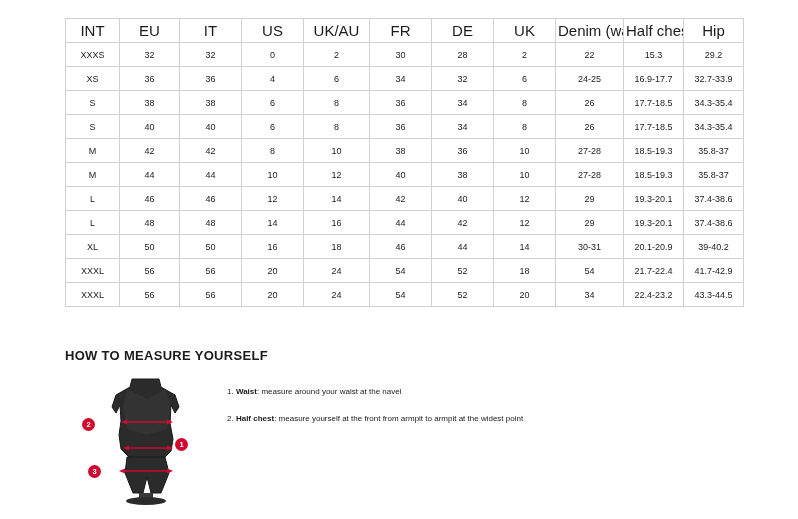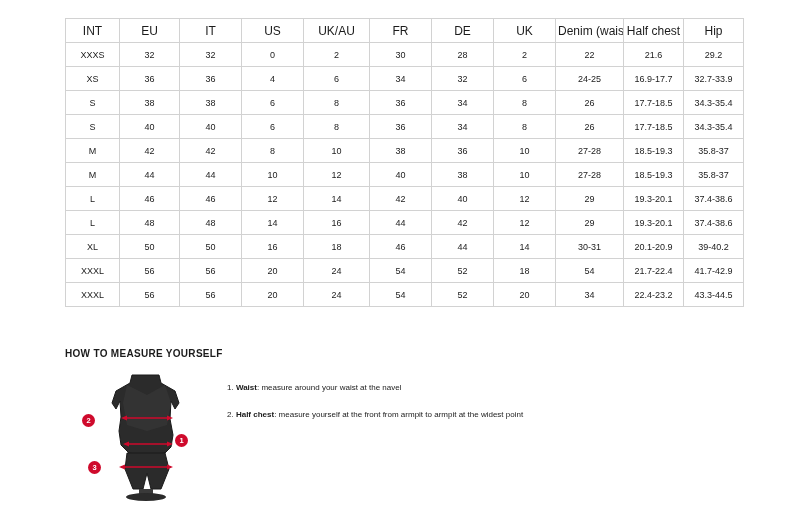--- a/index.html
+++ b/index.html
@@ -40,21 +40,21 @@
     text-align: center;
     vertical-align: middle;
     font-size: 9px;
     color: #1b1b1b;
     font-weight: normal;
     padding: 0 2px;
     white-space: nowrap;
     overflow: hidden;
   }
   table.size-table th {
-    font-size: 12px;
+    font-size: 15px;
     font-weight: normal;
   }
   
   col.c0 { width: 54px; }
   col.c1 { width: 60px; }
   col.c2 { width: 62px; }
   col.c3 { width: 62px; }
   col.c4 { width: 66px; }
   col.c5 { width: 62px; }
   col.c6 { width: 62px; }
@@ -64,21 +64,21 @@
   col.c10 { width: 60px; }
 
   
   .measure-section {
     position: absolute;
     left: 65px;
     top: 348px;
     width: 668px;
   }
   .measure-title {
-    font-size: 10px;
+    font-size: 13px;
     font-weight: bold;
     letter-spacing: 0.3px;
     color: #1b1b1b;
     margin-bottom: 14px;
   }
   .measure-body {
     position: relative;
     display: flex;
     align-items: flex-start;
   }
@@ -160,21 +160,21 @@
         <tr>
           <td>XXXS</td>
           <td>32</td>
           <td>32</td>
           <td>0</td>
           <td>2</td>
           <td>30</td>
           <td>28</td>
           <td>2</td>
           <td>22</td>
-          <td>21.6</td>
+          <td>15.3</td>
           <td>29.2</td>
         </tr>
         <tr>
           <td>XS</td>
           <td>36</td>
           <td>36</td>
           <td>4</td>
           <td>6</td>
           <td>34</td>
           <td>32</td>

